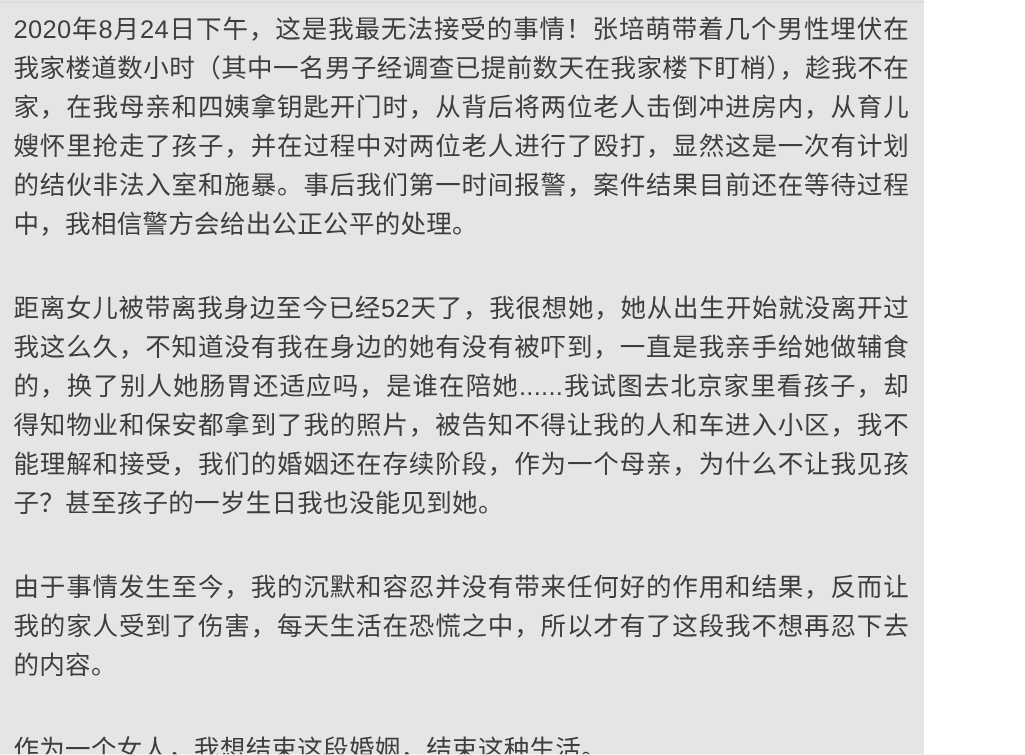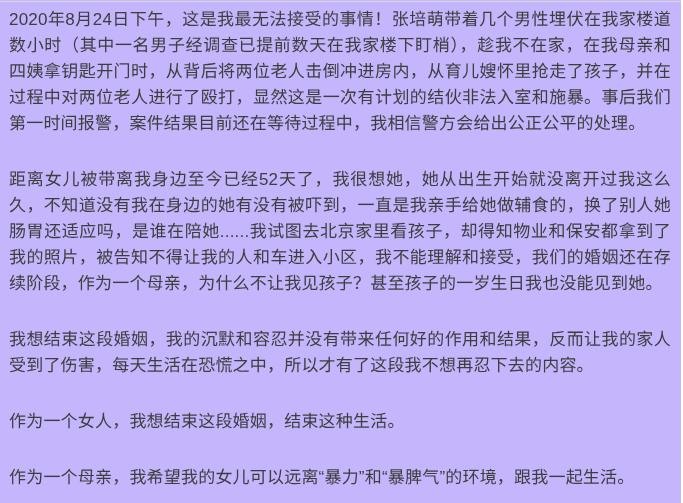--- a/index.html
+++ b/index.html
@@ -2,24 +2,24 @@
 <html><head>
 <meta charset="utf-8">
 <style>
   html, body {
     margin: 0;
     padding: 0;
     background: #ffffff;
   }
   .page {
     position: relative;
-    width: 681px;
+    width: 616px;
     height: 503px;
     box-sizing: border-box;
-    background: #c4b5fd;
+    background: #e5e5e5;
     overflow: hidden;
     padding: 7px 10px 0 9px;
     font-family: "Liberation Sans", sans-serif;
     font-size: 17px;
     line-height: 26px;
     color: #3e3e3e;
   }
   .top-divider {
     position: absolute;
     top: 1px;
@@ -39,16 +39,16 @@
     margin-bottom: 0;
   }
 </style>
 </head>
 <body>
 
 <div class="page" lang="zh-CN">
   <div class="top-divider"></div>
   <p class="para">2020年8月24日下午，这是我最无法接受的事情！张培萌带着几个男性埋伏在我家楼道数小时（其中一名男子经调查已提前数天在我家楼下盯梢），趁我不在家，在我母亲和四姨拿钥匙开门时，从背后将两位老人击倒冲进房内，从育儿嫂怀里抢走了孩子，并在过程中对两位老人进行了殴打，显然这是一次有计划的结伙非法入室和施暴。事后我们第一时间报警，案件结果目前还在等待过程中，我相信警方会给出公正公平的处理。</p>
   <p class="para">距离女儿被带离我身边至今已经52天了，我很想她，她从出生开始就没离开过我这么久，不知道没有我在身边的她有没有被吓到，一直是我亲手给她做辅食的，换了别人她肠胃还适应吗，是谁在陪她......我试图去北京家里看孩子，却得知物业和保安都拿到了我的照片，被告知不得让我的人和车进入小区，我不能理解和接受，我们的婚姻还在存续阶段，作为一个母亲，为什么不让我见孩子？甚至孩子的一岁生日我也没能见到她。</p>
-  <p class="para">我想结束这段婚姻，我的沉默和容忍并没有带来任何好的作用和结果，反而让我的家人受到了伤害，每天生活在恐慌之中，所以才有了这段我不想再忍下去的内容。</p>
+  <p class="para">由于事情发生至今，我的沉默和容忍并没有带来任何好的作用和结果，反而让我的家人受到了伤害，每天生活在恐慌之中，所以才有了这段我不想再忍下去的内容。</p>
   <p class="para">作为一个女人，我想结束这段婚姻，结束这种生活。</p>
   <p class="para">作为一个母亲，我希望我的女儿可以远离“暴力”和“暴脾气”的环境，跟我一起生活。</p>
 </div>
 
 </body></html>

